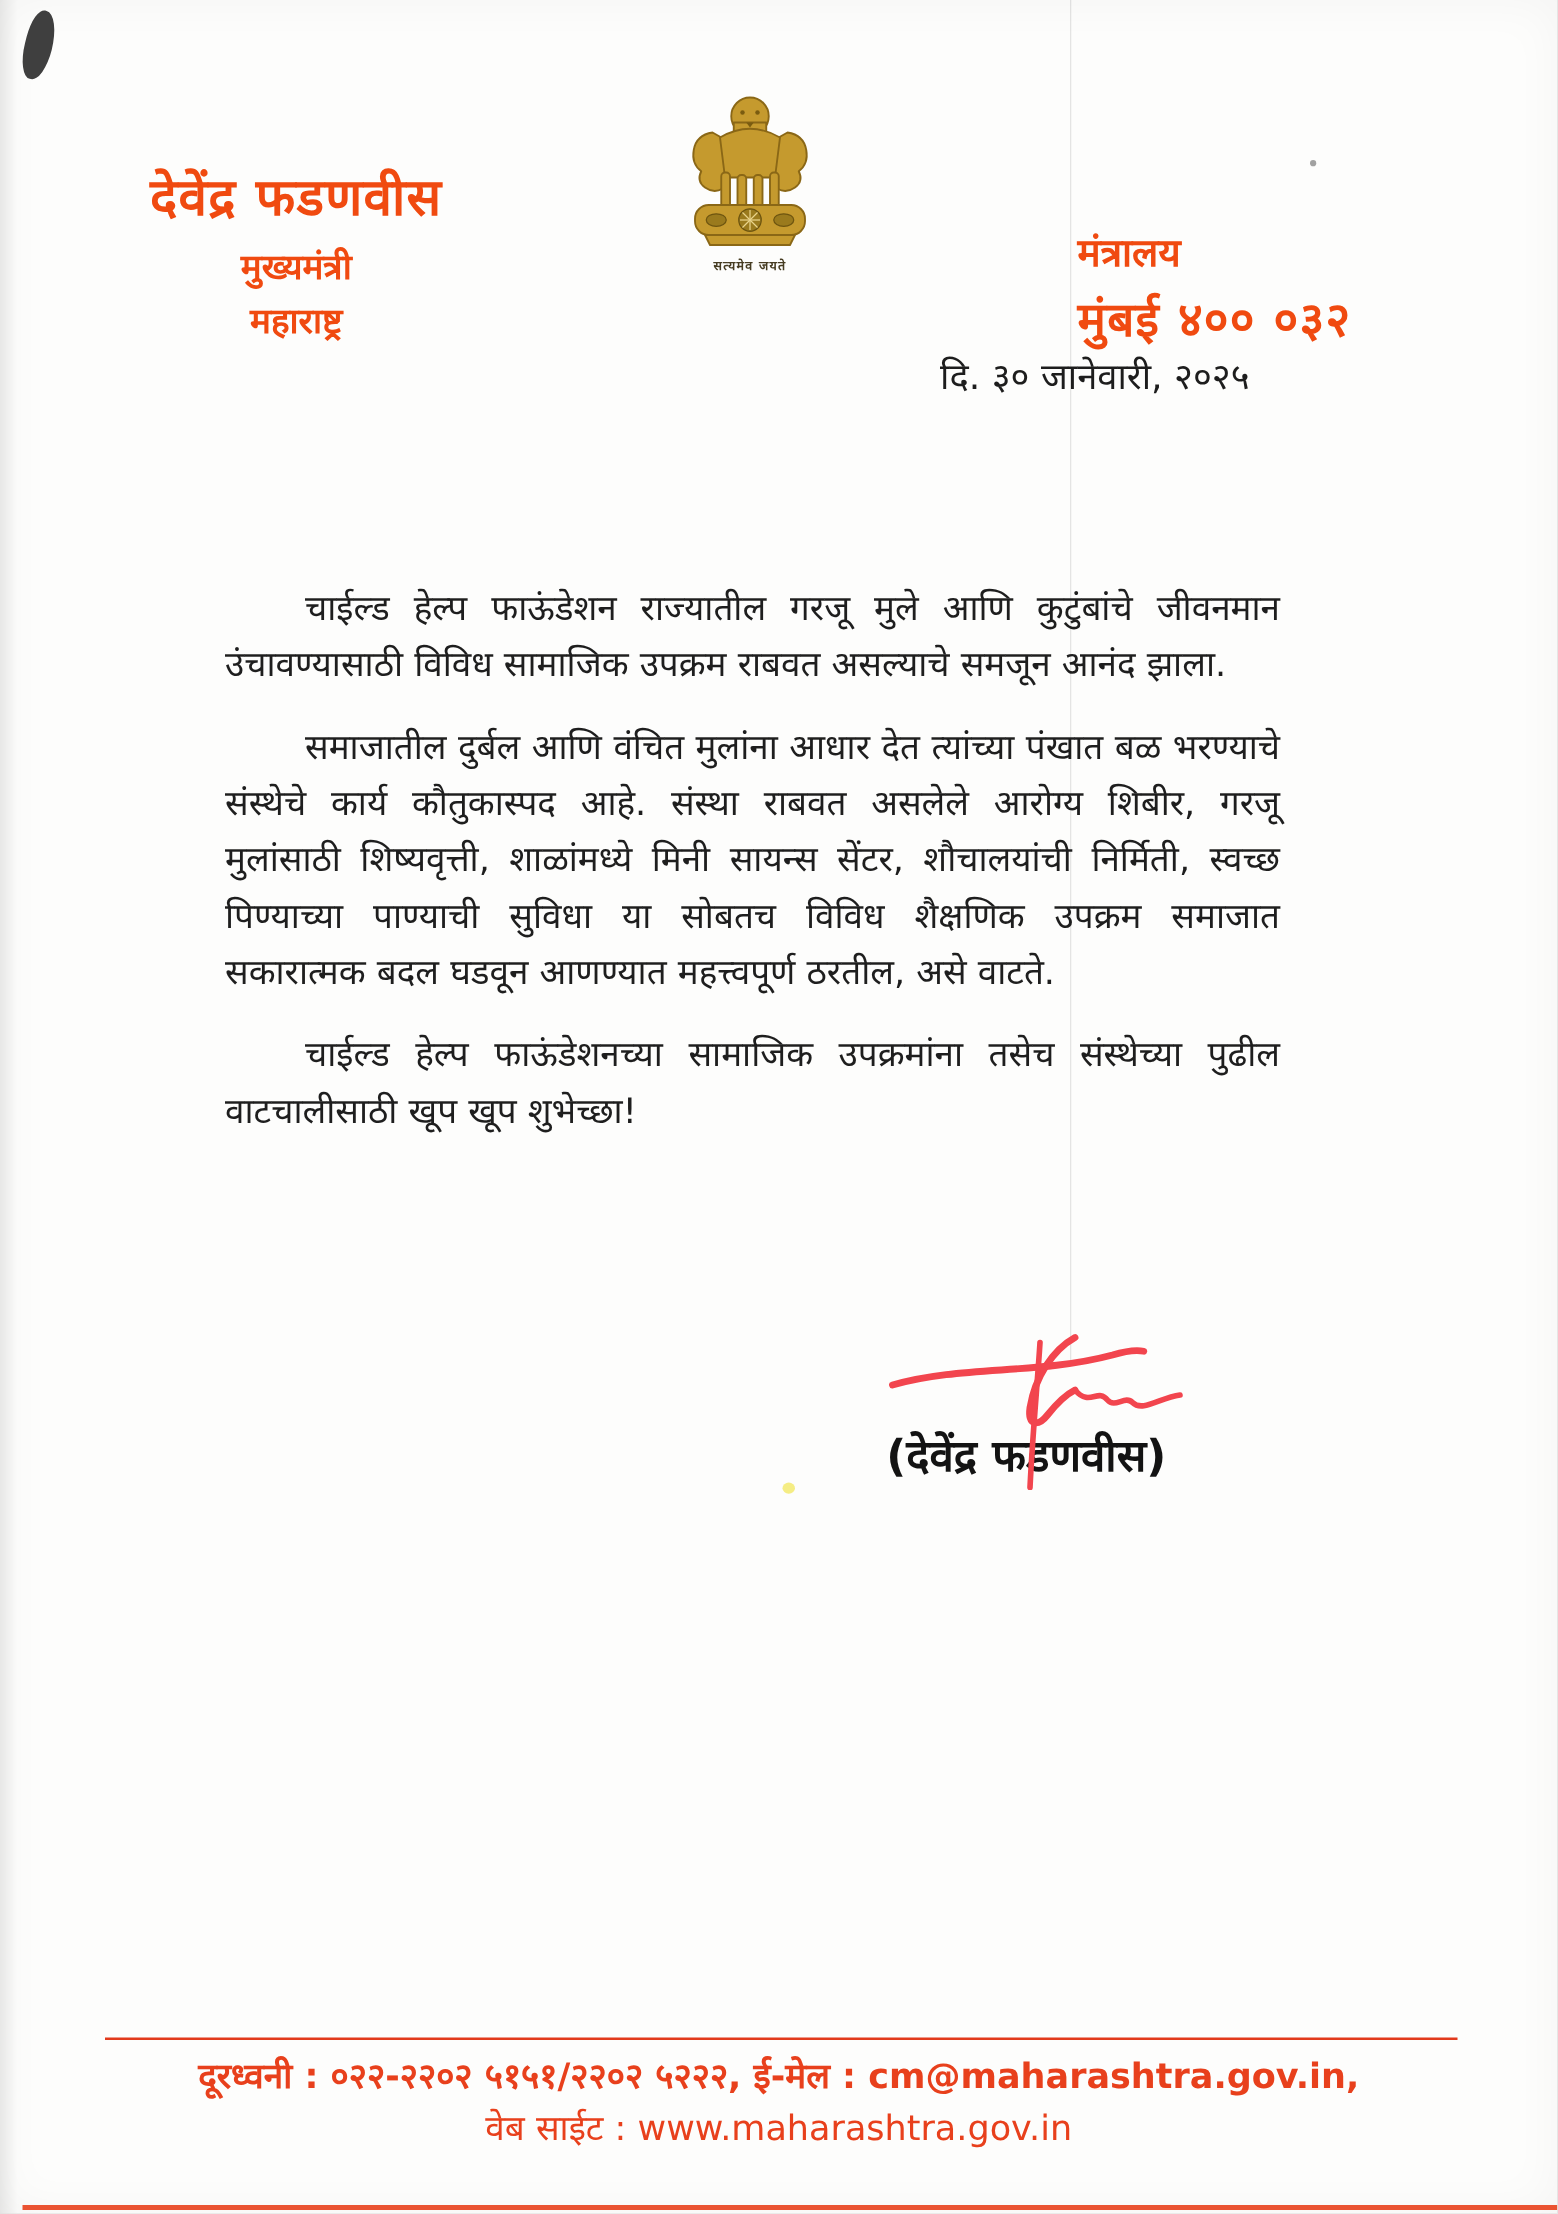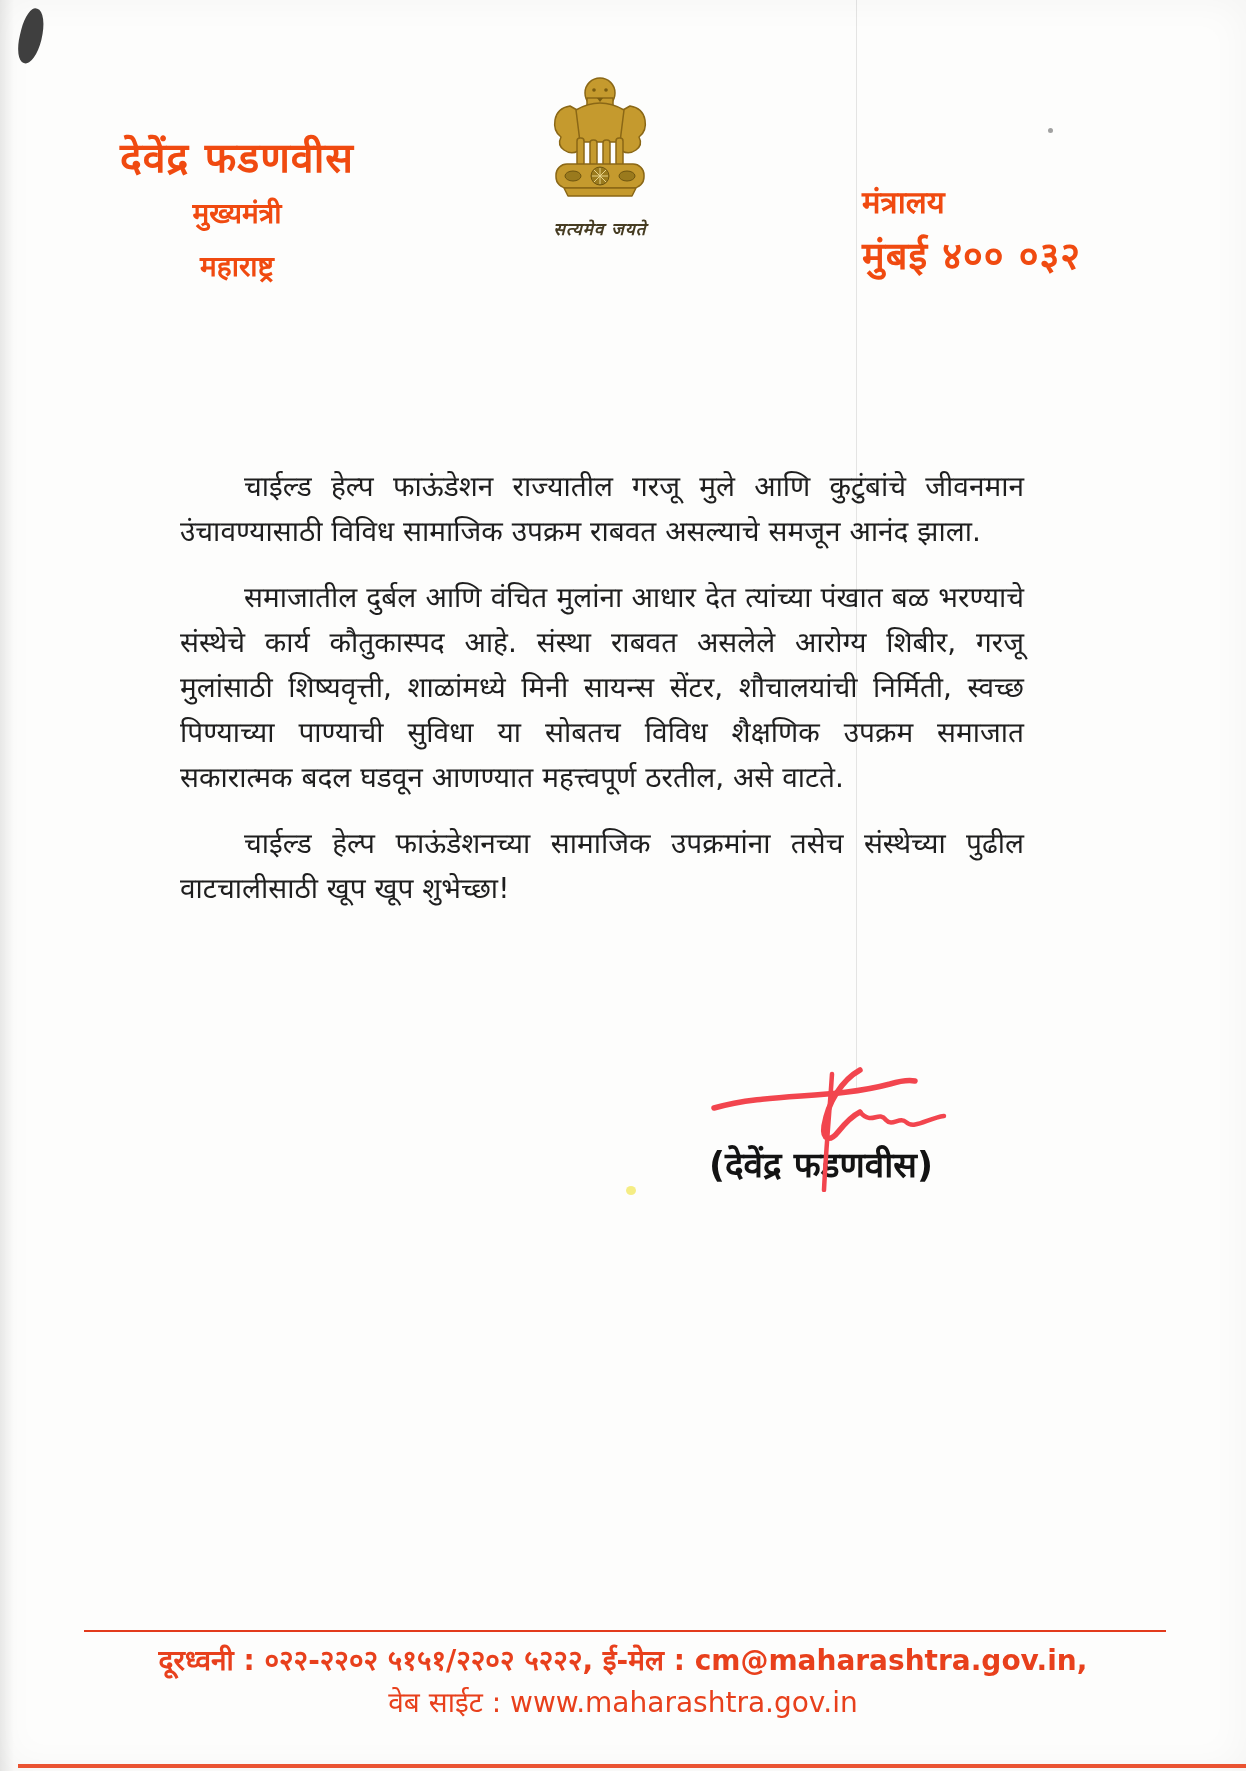--- a/index.html
+++ b/index.html
@@ -12,23 +12,23 @@
     overflow:hidden;
     box-shadow:inset 0 0 40px rgba(0,0,0,0.04);
   }
   
   .name-block{
     position:absolute;left:96px;top:136px;width:282px;
     text-align:center;color:#f04a10;
   }
   .cm-name{font-size:41px;font-weight:bold;letter-spacing:1px;line-height:1.1;white-space:nowrap;}
   .cm-title{font-size:28px;font-weight:bold;margin-top:12px;}
-  .cm-state{font-size:28px;font-weight:bold;margin-top:15px;}
+  .cm-state{font-size:28px;font-weight:bold;margin-top:5px;}
   .emblem-wrap{position:absolute;left:518px;top:68px;width:164px;text-align:center;}
-  .emblem-caption{font-size:17px;font-weight:bold;color:#463c22;margin-top:13px;letter-spacing:1px;font-style:italic;}
+  .emblem-caption{font-size:10px;font-weight:bold;color:#463c22;margin-top:1px;letter-spacing:1px;}
   .office-block{position:absolute;left:862px;top:180px;color:#f04a10;}
   .office-line1{font-size:31px;font-weight:bold;}
   .office-line2{font-size:38px;font-weight:bold;margin-top:6px;letter-spacing:1px;}
   
   .date-line{position:absolute;left:752px;top:280px;font-size:29px;color:#1d1d1d;white-space:nowrap;}
   .subject{position:absolute;left:180px;top:334px;width:842px;text-align:center;
            font-size:38px;font-weight:bold;color:#101010;}
   
   .body-text{position:absolute;left:180px;top:464px;width:844px;
              font-size:28px;line-height:45px;color:#1e1e1e;text-align:justify;}
@@ -101,20 +101,21 @@
       </g>
     </svg>
     <div class="emblem-caption">सत्यमेव जयते</div>
   </div>
 
   <div class="office-block">
     <div class="office-line1">मंत्रालय</div>
     <div class="office-line2">मुंबई ४०० ०३२</div>
   </div>
 
+  <div class="date-line">दि. ३० जानेवारी, २०२५</div>
 
 
   <div class="body-text">
     <p>चाईल्ड हेल्प फाऊंडेशन राज्यातील गरजू मुले आणि कुटुंबांचे जीवनमान उंचावण्यासाठी विविध सामाजिक उपक्रम राबवत असल्याचे समजून आनंद झाला.</p>
     <p>समाजातील दुर्बल आणि वंचित मुलांना आधार देत त्यांच्या पंखात बळ भरण्याचे संस्थेचे कार्य कौतुकास्पद आहे. संस्था राबवत असलेले आरोग्य शिबीर, गरजू मुलांसाठी शिष्यवृत्ती, शाळांमध्ये मिनी सायन्स सेंटर, शौचालयांची निर्मिती, स्वच्छ पिण्याच्या पाण्याची सुविधा या सोबतच विविध शैक्षणिक उपक्रम समाजात सकारात्मक बदल घडवून आणण्यात महत्त्वपूर्ण ठरतील, असे वाटते.</p>
     <p>चाईल्ड हेल्प फाऊंडेशनच्या सामाजिक उपक्रमांना तसेच संस्थेच्या पुढील वाटचालीसाठी खूप खूप शुभेच्छा!</p>
   </div>
 
   <svg class="sig-svg" width="252" height="138" viewBox="0 0 252 138">
     <g fill="none" stroke="#f2454e" stroke-width="5.5" stroke-linecap="round">

